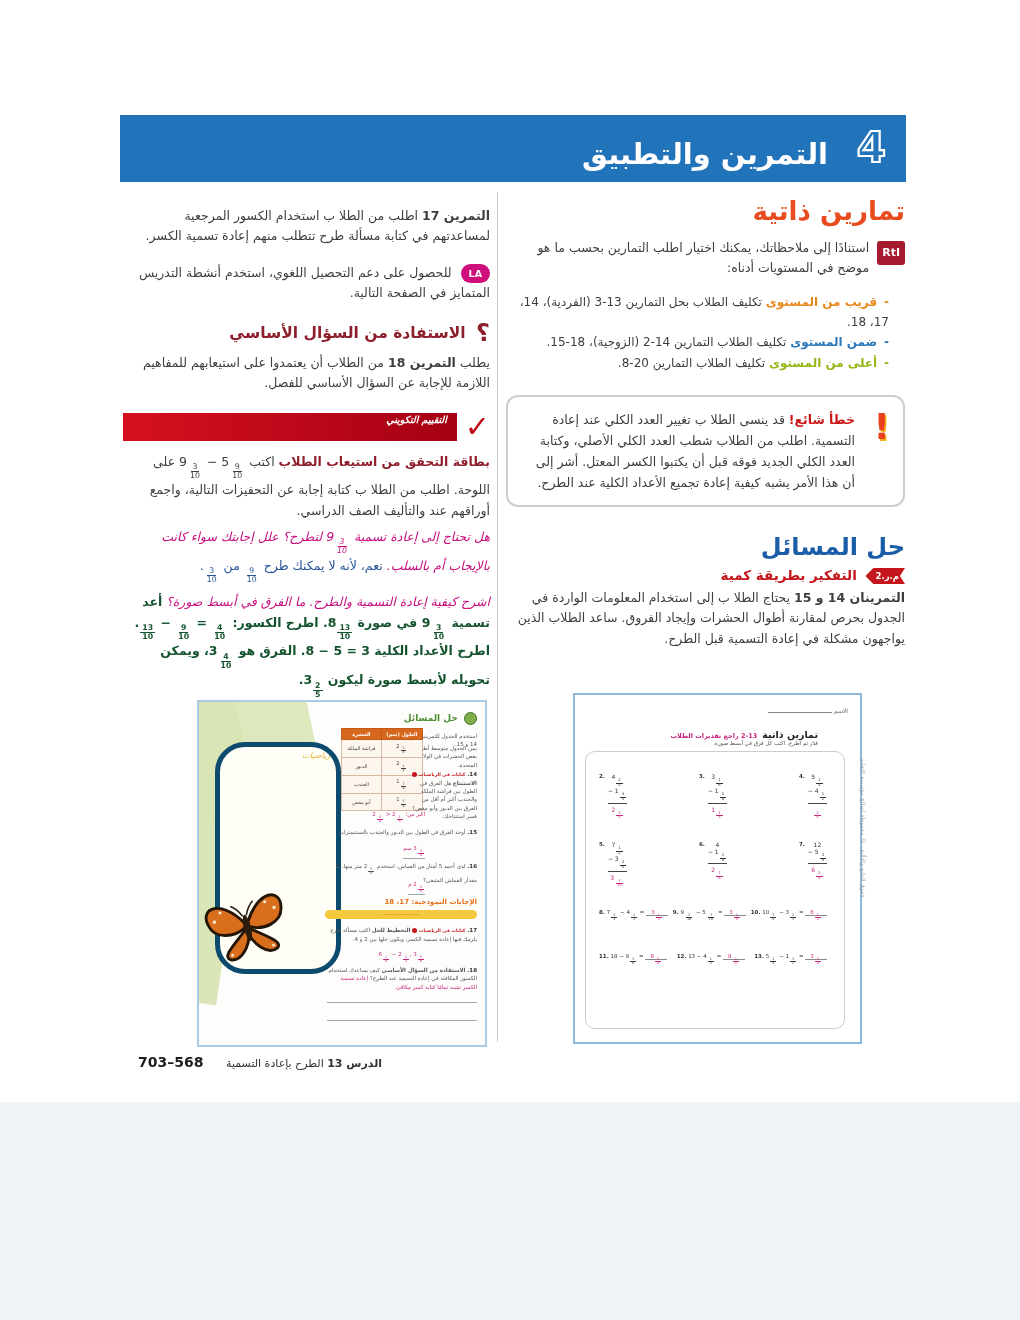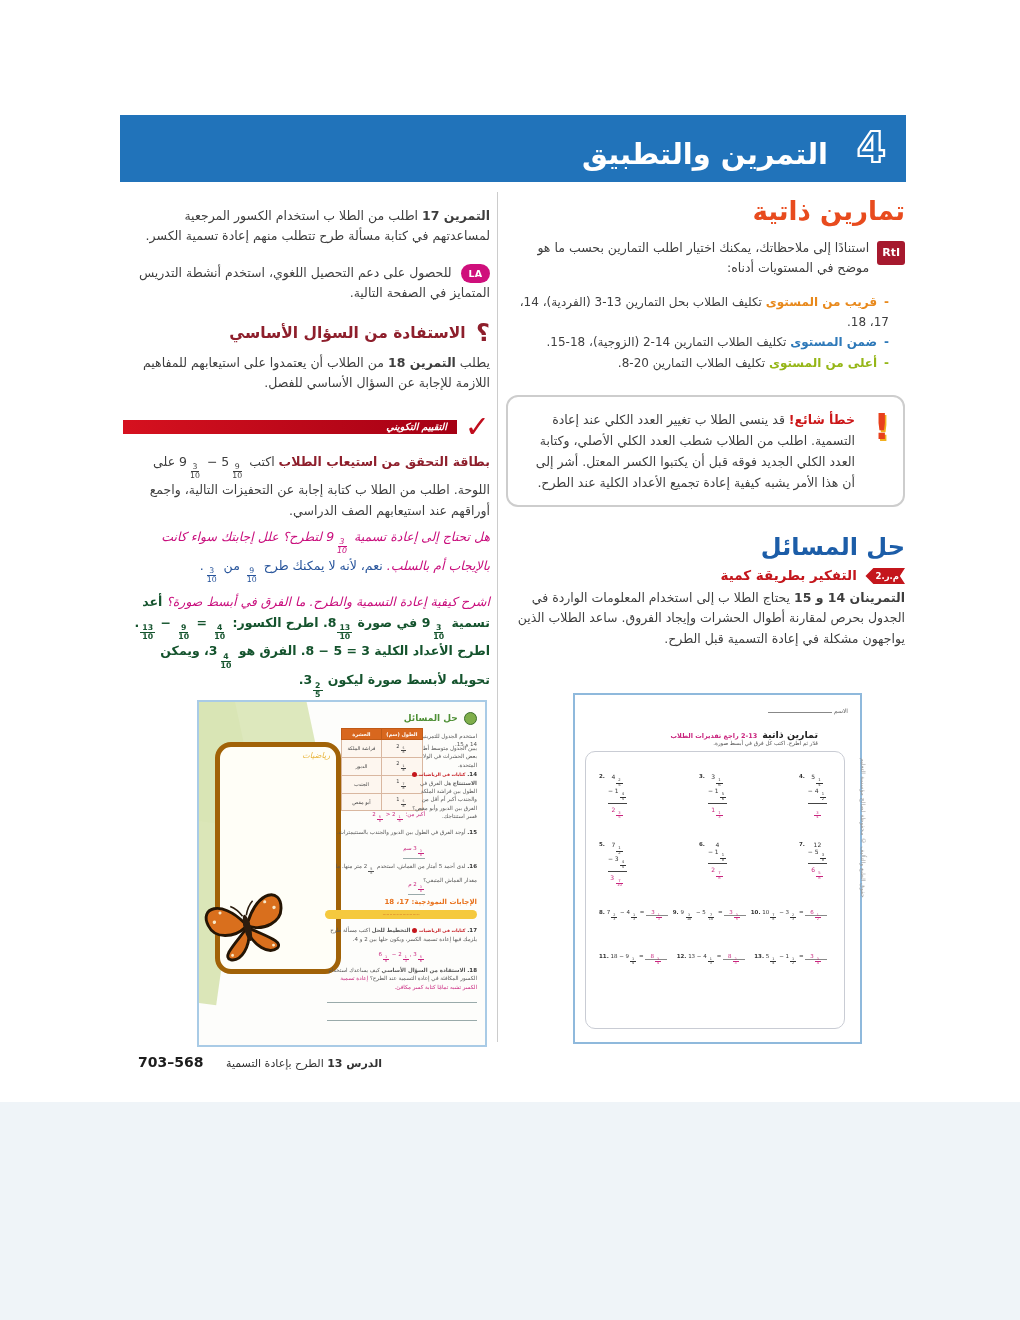--- a/index.html
+++ b/index.html
@@ -39,43 +39,43 @@
             clip-path:polygon(0 50%,20% 0,100% 0,87% 50%,100% 100%,20% 100%);}
 
   
   .sec-title-red{color:#c4161c;font-weight:bold;font-size:14.5px;}
   .la-badge{display:inline-block;background:#cf0f7c;color:#fff;border-radius:10px;font-size:9.5px;
             font-weight:bold;padding:2px 8px;margin-left:5px;font-family:"DejaVu Sans",sans-serif;}
   .eq-title{color:#8e1f2c;font-weight:bold;font-size:15.5px;}
   .eq-qmark{font-size:24px;font-weight:bold;color:#8e1f2c;margin-left:5px;vertical-align:middle;} .mt16{margin-top:16px;} .mt8{margin-top:8px;} .mt6{margin-top:6px;}
   .fa-row{display:flex;align-items:center;margin-top:18px;margin-bottom:10px;}
   .fa-check{color:#c00d1d;font-size:30px;font-weight:bold;line-height:1;margin-left:8px;}
-  .fa-banner{flex:1;background:linear-gradient(to left,#a50014,#d6111f);height:14px;position:relative;}
+  .fa-banner{flex:1;background:linear-gradient(to left,#a50014,#d6111f);height:28px;position:relative;}
   .fa-banner span{position:absolute;right:10px;top:1px;color:#fff;font-size:9.5px;font-style:italic;font-weight:bold;}
   .card-bold{color:#8e1f2c;font-weight:bold;}
   .q{color:#c90f7d;font-style:italic;}
   .a-blue{color:#27549b;}
   .a-mag{color:#14532d;font-weight:bold;}
 
   
   .math{direction:ltr;unicode-bidi:isolate;display:inline-block;white-space:nowrap;}
   .frac{display:inline-flex;flex-direction:column;align-items:center;vertical-align:-0.45em;
         line-height:1.05;font-size:0.62em;margin:0 1px;}
   .fn{display:block;border-bottom:1px solid currentColor;padding:0 2px;}
   .fd{display:block;padding:0 2px;}
 
   
   .thumb-left{position:absolute;left:197px;top:700px;width:286px;height:343px;background:#fdfdfb;
               border:2px solid #a9cbe6;overflow:hidden;}
   .blob1{position:absolute;left:-20px;top:-18px;width:90px;height:150px;background:#cfdfa4;
          transform:rotate(18deg);opacity:.8;}
   .blob2{position:absolute;left:40px;top:-30px;width:70px;height:90px;background:#dde8bd;transform:rotate(-12deg);}
   .blob3{position:absolute;left:-30px;top:120px;width:60px;height:180px;background:#dbe6b8;transform:rotate(8deg);}
-  .yframe{position:absolute;left:16px;top:40px;width:116px;height:222px;border:5px solid #a16207;
-          border-radius:16px;background:#fffef7;}
+  .yframe{position:absolute;left:16px;top:40px;width:116px;height:222px;border:5px solid #0c4a6e;
+          border-radius:30px;background:#fffef7;}
   .yframe-label{position:absolute;right:6px;top:4px;color:#e9b53e;font-size:8px;font-style:italic;}
   .butterfly{position:absolute;left:0px;top:182px;width:96px;height:84px;transform:rotate(-14deg);}
   .lt-titlerow{position:absolute;right:8px;top:10px;color:#4e8f35;font-weight:bold;font-size:9px;}
   .globe{display:inline-block;width:11px;height:11px;border-radius:50%;background:#7fae4a;
          border:1.5px solid #3c6e2a;vertical-align:middle;margin-left:3px;}
   .tiny{font-size:5.5px;line-height:1.5;color:#555;}
   .lt-intro1{position:absolute;right:8px;top:30px;width:66px;}
   .lt-intro2{position:absolute;right:8px;top:42px;width:66px;}
   .lt-table{position:absolute;left:142px;top:26px;width:82px;border-collapse:collapse;font-size:5px;color:#444;}
   .lt-table th{background:#d8671e;color:#fff;padding:2px 1px;font-weight:bold;border:0.5px solid #c05a16;}
@@ -207,21 +207,21 @@
       </div>
     </div>
 
     <p class="body-txt">
       <span class="card-bold">بطاقة التحقق من استيعاب الطلاب</span><span> اكتب <span class="math" dir="ltr">9<span class="frac">
               <span class="fn">3</span>
               <span class="fd">10</span>
             </span> − 5<span class="frac">
               <span class="fn">9</span>
               <span class="fd">10</span>
-            </span></span> على اللوحة. </span><span>اطلب من الطلا ب كتابة إجابة عن التحفيزات التالية، واجمع أوراقهم عند استيعابهم الصف الدراسي.</span>
+            </span></span> على اللوحة. </span><span>اطلب من الطلا ب كتابة إجابة عن التحفيزات التالية، واجمع أوراقهم عند والتأليف الصف الدراسي.</span>
     </p>
 
     <p class="body-txt mt6">
       <span class="q">هل تحتاج إلى إعادة تسمية <span class="math" dir="ltr">9<span class="frac">
               <span class="fn">3</span>
               <span class="fd">10</span>
             </span></span> لتطرح؟ علل إجابتك سواء كانت بالإيجاب أم بالسلب. </span><span class="a-blue">نعم، لأنه لا يمكنك طرح <span class="math" dir="ltr"><span class="frac">
               <span class="fn">9</span>
               <span class="fd">10</span>
             </span></span> من <span class="math" dir="ltr"><span class="frac">

